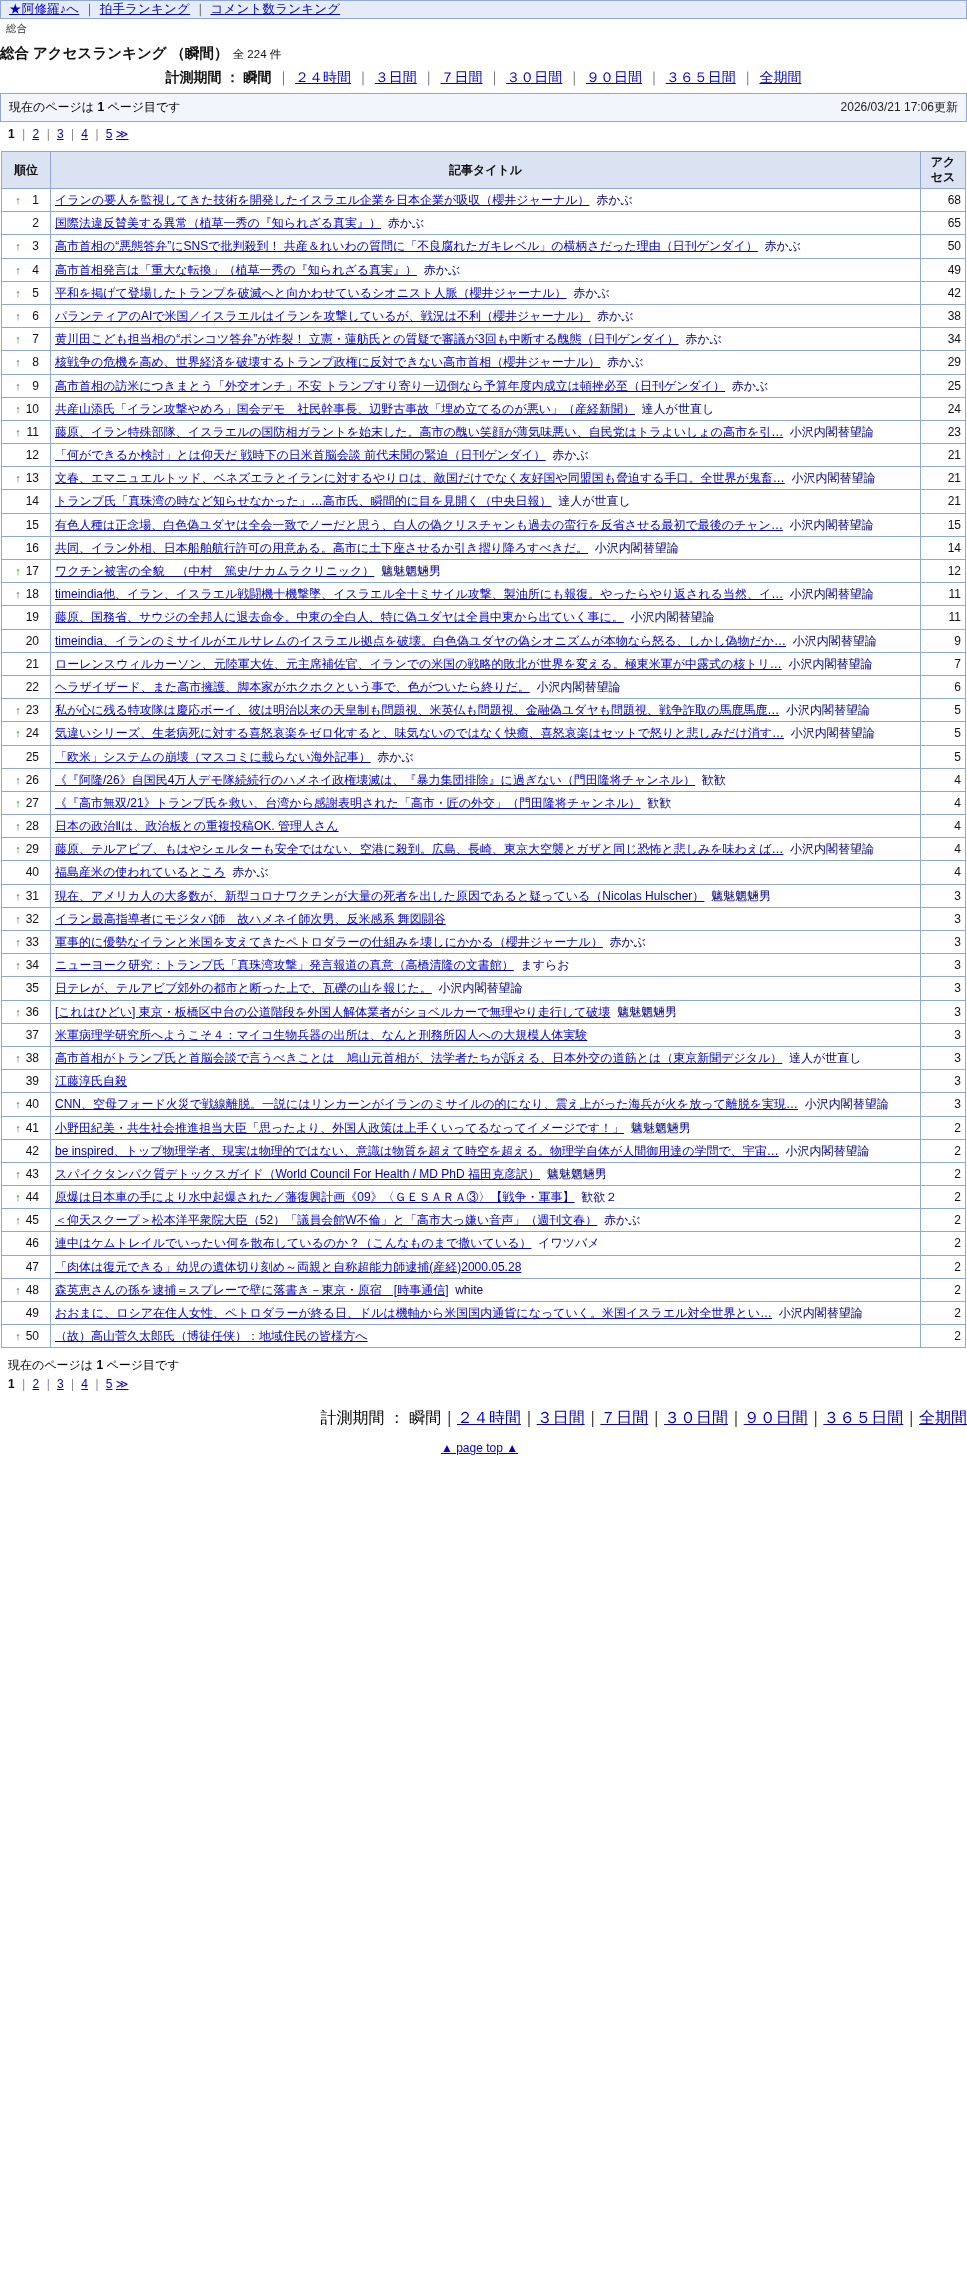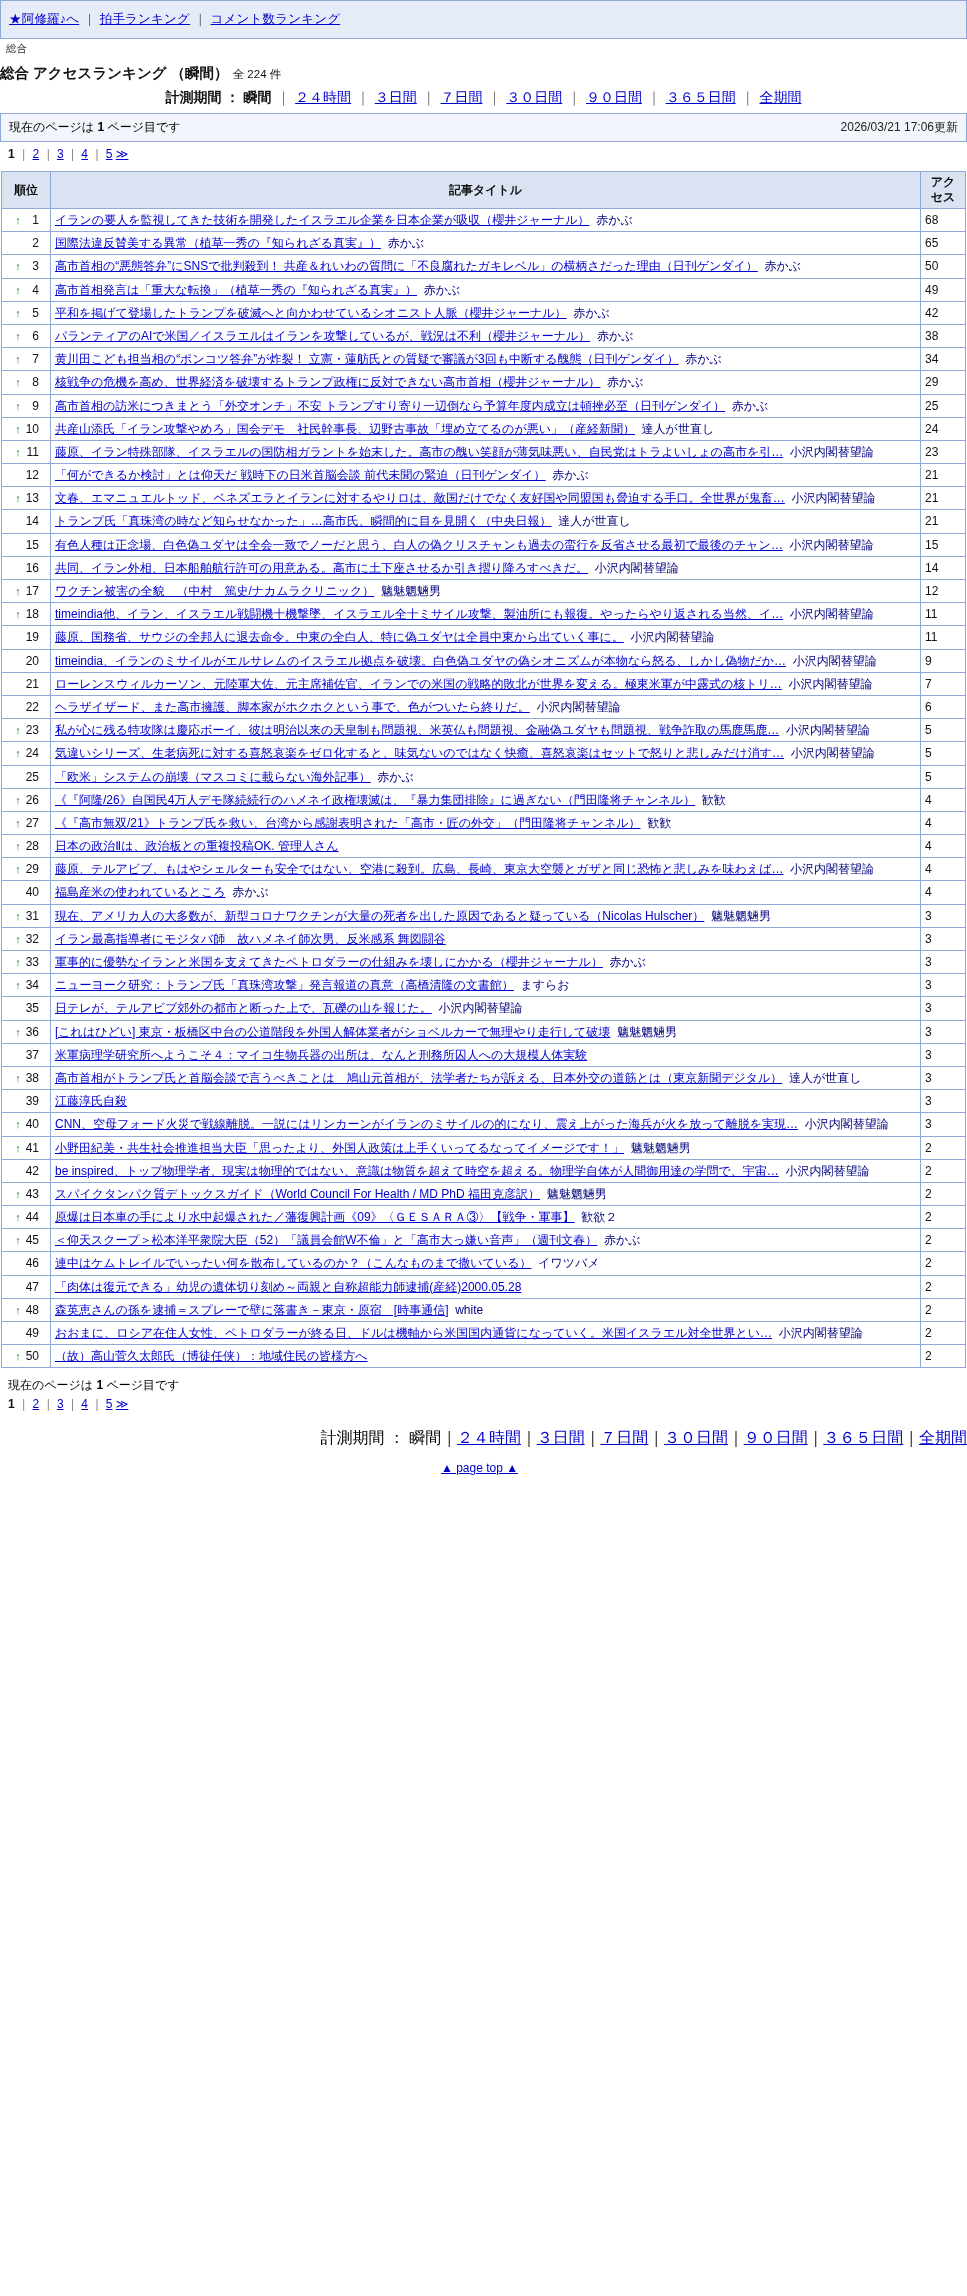--- a/index.html
+++ b/index.html
@@ -10,21 +10,21 @@
   }
   body {
     width: 967px;
   }
   a { color: #0000cc; text-decoration: underline; }
 
   
   .topnav {
     border: 1px solid #8fa8d8;
     background: #e6ecf7;
-    padding: 10px 8px;
+    padding: 0 8px;
     font-size: 12.5px;
     color: #0000cc;
     letter-spacing: 0.2px;
   }
   .topnav .sep { color: #444; margin: 0 4px; }
 
   .crumb {
     font-size: 10.5px;
     color: #333;
     padding: 3px 4px 2px 6px;
@@ -90,21 +90,21 @@
   }
   table.rank td {
     border: 1px solid #8fa8d8;
     font-size: 12px;
     color: #111;
     padding: 3px 4px;
     vertical-align: middle;
     line-height: 1.35;
   }
   .col-rank { width: 44px; text-align: center; }
-  .col-acc  { width: 40px; text-align: left; }
+  .col-acc  { width: 40px; text-align: right; }
   .rank-cell {
     white-space: nowrap;
     font-size: 12px;
   }
   .arrow {
     color: #1a7f1a;
     font-size: 11px;
     display: inline-block;
     width: 10px;
     text-align: center;

